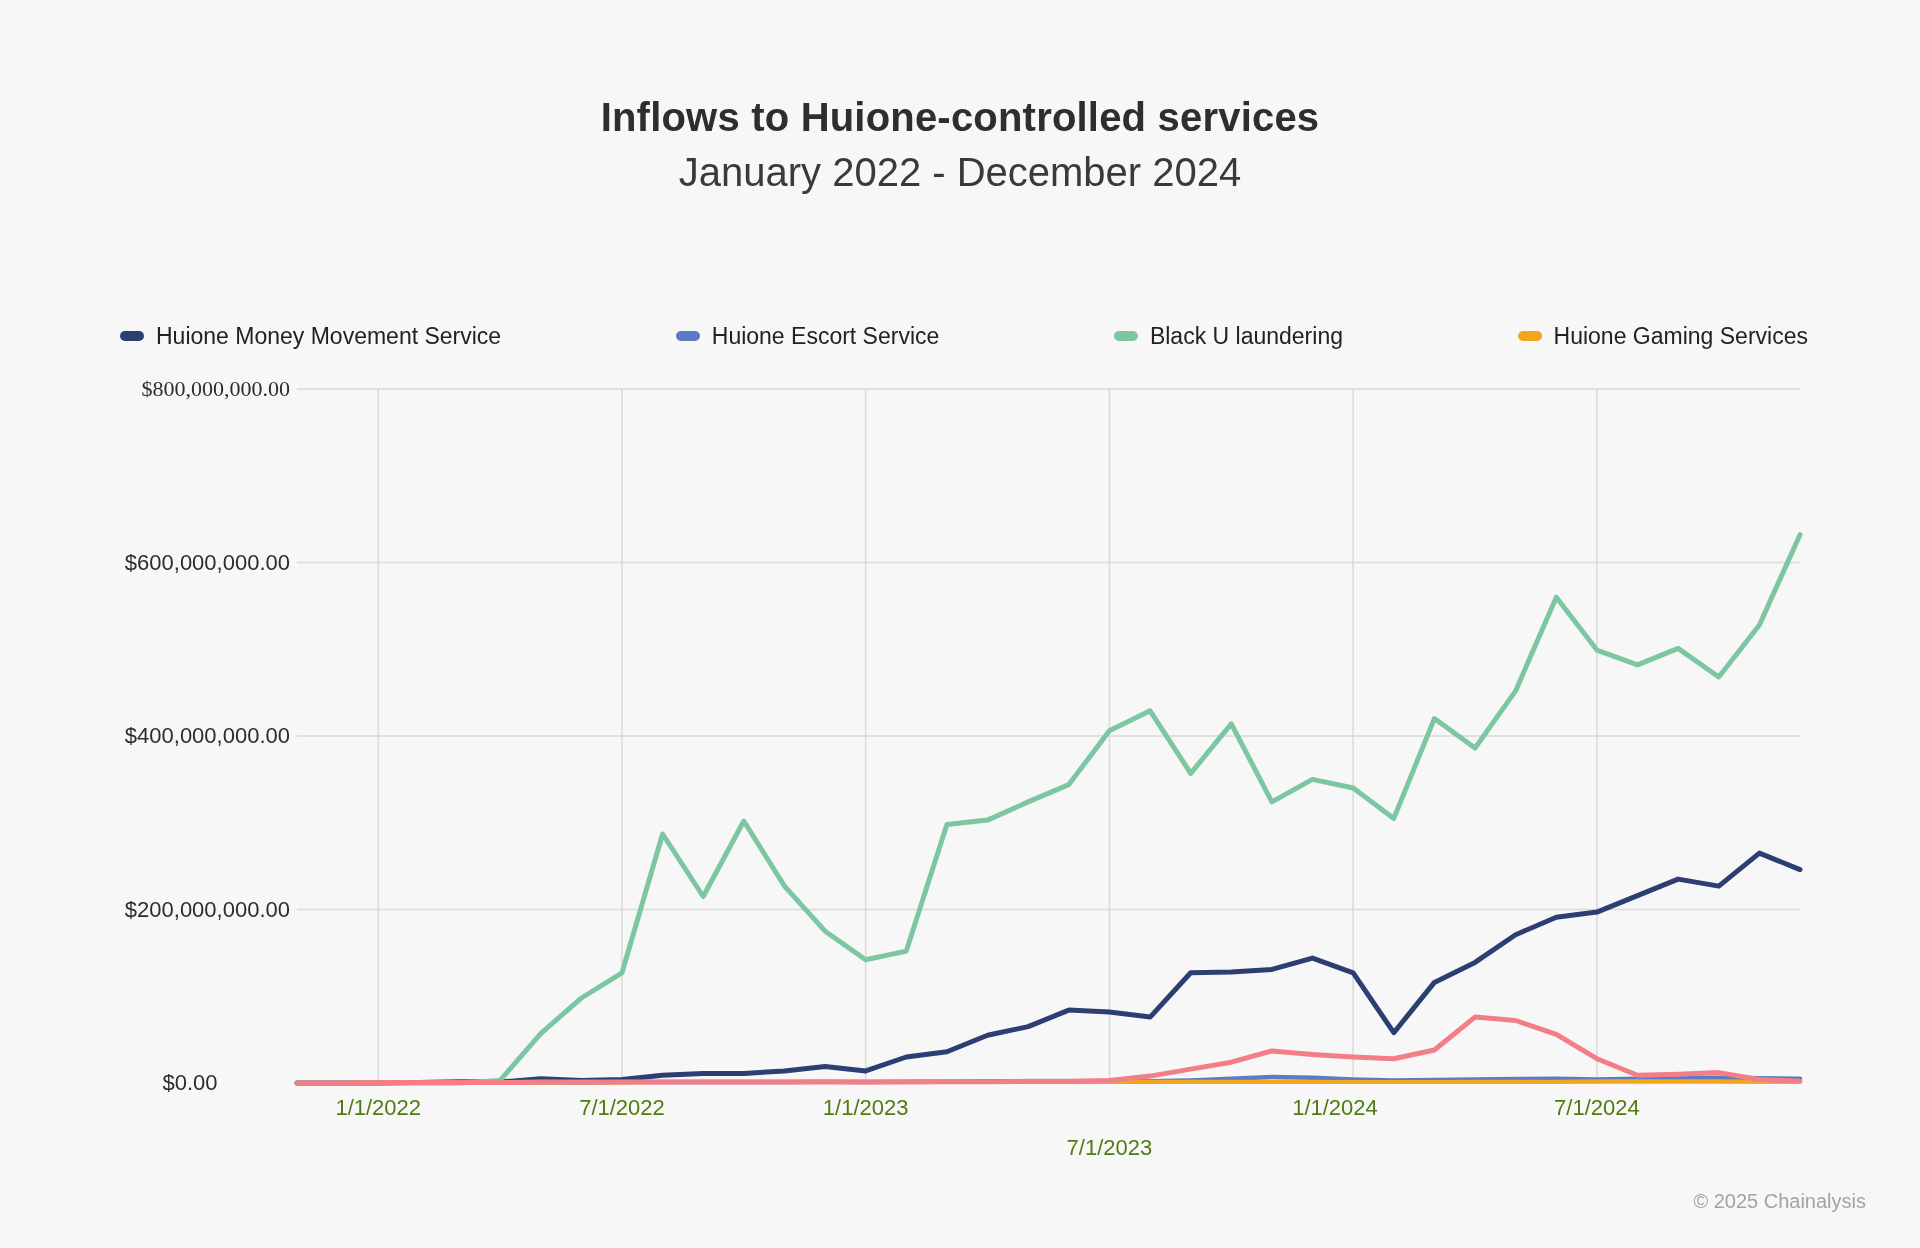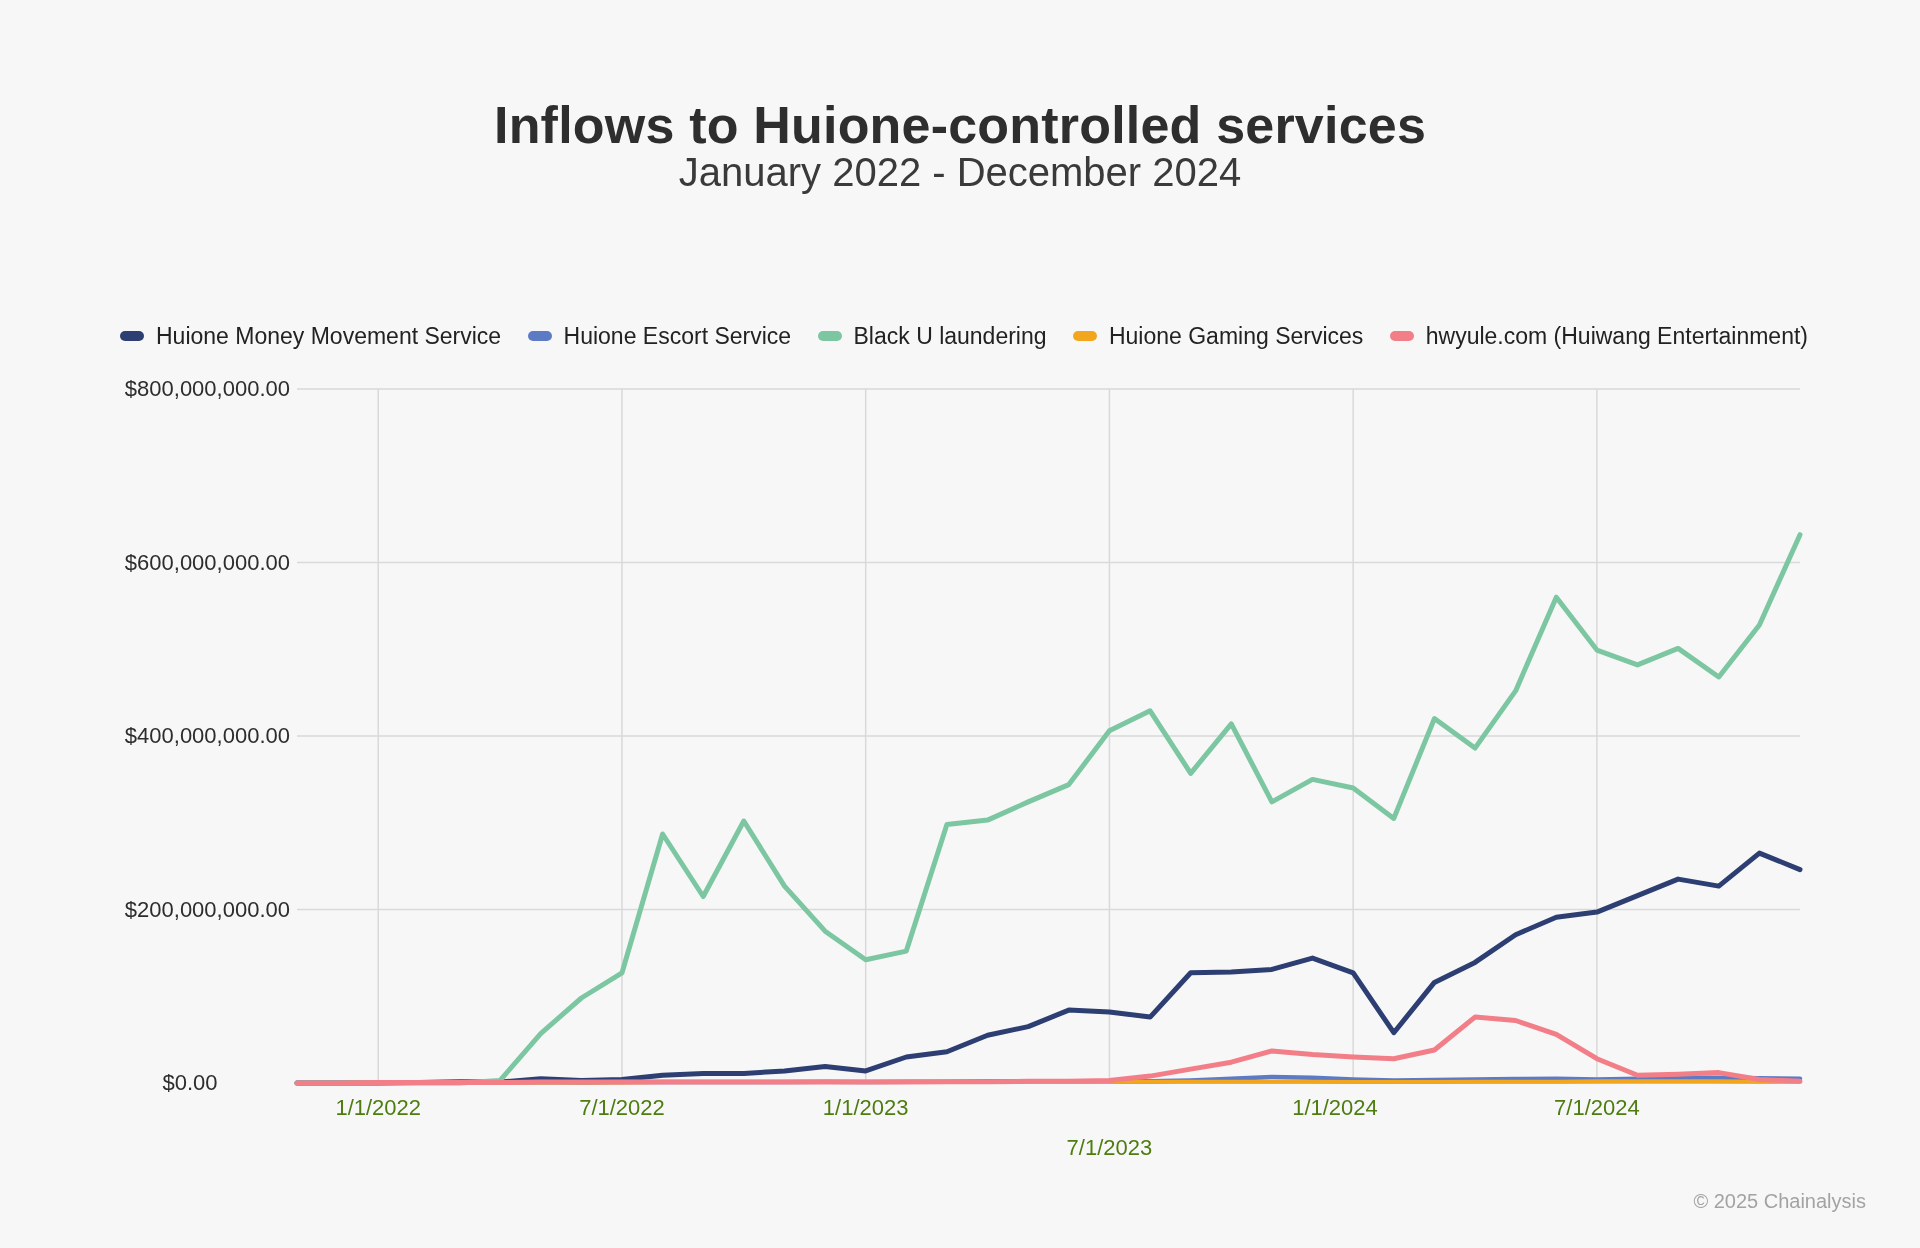--- a/index.html
+++ b/index.html
@@ -4,21 +4,21 @@
 <style>
   html,body{margin:0;padding:0;}
   body{
     width:1920px;height:1248px;position:relative;
     background:#f7f7f7;
     font-family:"Liberation Sans", sans-serif;
     overflow:hidden;
   }
   .page-title{
     position:absolute;top:95px;left:0;width:1920px;
-    text-align:center;font-size:52px;font-weight:700;color:#2e2e2e;
+    text-align:center;font-size:40px;font-weight:700;color:#2e2e2e;
     letter-spacing:0.2px;
   }
   .page-subtitle{
     position:absolute;top:150px;left:0;width:1920px;
     text-align:center;font-size:40px;font-weight:400;color:#3a3a3a;
   }
   .legend{
     position:absolute;top:320px;left:120px;width:1688px;height:32px;
     display:flex;justify-content:space-between;align-items:center;
   }
@@ -55,24 +55,20 @@
     <span class="legend-label">Huione Escort Service</span>
   </div>
   <div class="legend-item">
     <span class="legend-swatch" style="background: rgb(124, 199, 162);"></span>
     <span class="legend-label">Black U laundering</span>
   </div>
   <div class="legend-item">
     <span class="legend-swatch" style="background: rgb(242, 166, 29);"></span>
     <span class="legend-label">Huione Gaming Services</span>
   </div>
-  <div class="legend-item">
-    <span class="legend-swatch" style="background: rgb(242, 127, 136);"></span>
-    <span class="legend-label">hwyule.com (Huiwang Entertainment)</span>
-  </div>
 </div>
 
 <svg id="plot-svg" width="1920" height="1248" viewBox="0 0 1920 1248">
     <line x1="297" y1="389" x2="1800" y2="389" stroke="#d9d9d9" stroke-width="1.5"></line>
     <line x1="297" y1="562.5" x2="1800" y2="562.5" stroke="#d9d9d9" stroke-width="1.5"></line>
     <line x1="297" y1="736" x2="1800" y2="736" stroke="#d9d9d9" stroke-width="1.5"></line>
     <line x1="297" y1="909.5" x2="1800" y2="909.5" stroke="#d9d9d9" stroke-width="1.5"></line>
     <line x1="297" y1="1083" x2="1800" y2="1083" stroke="#c4c4c4" stroke-width="2"></line>
     <line x1="378.2432432432432" y1="389" x2="378.2432432432432" y2="1083" stroke="#d9d9d9" stroke-width="1.5"></line>
     <line x1="621.9729729729729" y1="389" x2="621.9729729729729" y2="1083" stroke="#d9d9d9" stroke-width="1.5"></line>
@@ -81,21 +77,21 @@
     <line x1="1353.162162162162" y1="389" x2="1353.162162162162" y2="1083" stroke="#d9d9d9" stroke-width="1.5"></line>
     <line x1="1596.8918918918919" y1="389" x2="1596.8918918918919" y2="1083" stroke="#d9d9d9" stroke-width="1.5"></line>
     <polyline points="297.0,1083.0 337.6,1083.0 378.2,1083.0 418.9,1082.6 459.5,1081.7 500.1,1082.1 540.7,1078.7 581.4,1080.4 622.0,1079.5 662.6,1075.2 703.2,1073.5 743.8,1073.5 784.5,1070.9 825.1,1066.5 865.7,1070.9 906.3,1057.0 946.9,1051.8 987.6,1035.3 1028.2,1026.6 1068.8,1010.1 1109.4,1011.9 1150.1,1017.1 1190.7,972.8 1231.3,972.0 1271.9,969.4 1312.5,958.1 1353.2,972.8 1393.8,1032.7 1434.4,982.4 1475.0,962.4 1515.6,934.7 1556.3,917.3 1596.9,912.1 1637.5,895.6 1678.1,879.1 1718.8,886.1 1759.4,853.1 1800.0,869.6" fill="none" stroke="#2d3e72" stroke-width="5" stroke-linejoin="round" stroke-linecap="round"></polyline>
     <polyline points="297.0,1083.0 337.6,1083.0 378.2,1083.0 418.9,1082.6 459.5,1082.6 500.1,1082.6 540.7,1082.1 581.4,1082.6 622.0,1082.1 662.6,1082.1 703.2,1082.1 743.8,1082.1 784.5,1082.1 825.1,1081.7 865.7,1082.1 906.3,1081.7 946.9,1081.7 987.6,1081.3 1028.2,1081.3 1068.8,1081.3 1109.4,1081.3 1150.1,1081.3 1190.7,1080.4 1231.3,1078.7 1271.9,1076.9 1312.5,1077.8 1353.2,1079.5 1393.8,1080.4 1434.4,1080.0 1475.0,1079.5 1515.6,1079.1 1556.3,1078.7 1596.9,1079.5 1637.5,1078.7 1678.1,1077.8 1718.8,1077.8 1759.4,1078.2 1800.0,1078.7" fill="none" stroke="#5d7bc4" stroke-width="4.5" stroke-linejoin="round" stroke-linecap="round"></polyline>
     <polyline points="297.0,1083.0 337.6,1083.0 378.2,1083.0 418.9,1083.0 459.5,1083.0 500.1,1080.4 540.7,1033.6 581.4,998.0 622.0,972.8 662.6,834.0 703.2,896.5 743.8,821.0 784.5,886.1 825.1,931.2 865.7,959.8 906.3,951.1 946.9,824.5 987.6,820.1 1028.2,801.9 1068.8,784.6 1109.4,730.8 1150.1,710.8 1190.7,773.3 1231.3,723.9 1271.9,801.9 1312.5,779.4 1353.2,788.0 1393.8,818.4 1434.4,718.6 1475.0,748.1 1515.6,690.9 1556.3,597.2 1596.9,650.1 1637.5,664.9 1678.1,648.4 1718.8,677.0 1759.4,625.0 1800.0,534.7" fill="none" stroke="#7cc7a2" stroke-width="5" stroke-linejoin="round" stroke-linecap="round"></polyline>
     <polyline points="297.0,1083.0 337.6,1083.0 378.2,1082.7 418.9,1082.7 459.5,1082.6 500.1,1082.6 540.7,1082.6 581.4,1082.6 622.0,1082.6 662.6,1082.1 703.2,1082.1 743.8,1082.1 784.5,1082.1 825.1,1082.1 865.7,1082.1 906.3,1082.1 946.9,1082.1 987.6,1082.1 1028.2,1082.1 1068.8,1082.1 1109.4,1081.7 1150.1,1081.7 1190.7,1081.7 1231.3,1081.7 1271.9,1081.7 1312.5,1081.7 1353.2,1082.1 1393.8,1082.1 1434.4,1082.1 1475.0,1081.7 1515.6,1081.7 1556.3,1081.7 1596.9,1081.3 1637.5,1081.3 1678.1,1081.3 1718.8,1081.3 1759.4,1081.7 1800.0,1081.7" fill="none" stroke="#f2a61d" stroke-width="4" stroke-linejoin="round" stroke-linecap="round"></polyline>
     <polyline points="297.0,1083.0 337.6,1083.0 378.2,1082.6 418.9,1082.6 459.5,1082.6 500.1,1082.6 540.7,1082.1 581.4,1082.1 622.0,1082.1 662.6,1082.1 703.2,1082.1 743.8,1082.1 784.5,1082.1 825.1,1082.1 865.7,1082.1 906.3,1082.1 946.9,1081.7 987.6,1081.7 1028.2,1081.3 1068.8,1081.3 1109.4,1080.4 1150.1,1076.1 1190.7,1069.1 1231.3,1062.2 1271.9,1050.9 1312.5,1054.4 1353.2,1057.0 1393.8,1058.7 1434.4,1050.0 1475.0,1017.1 1515.6,1020.5 1556.3,1034.4 1596.9,1058.7 1637.5,1075.2 1678.1,1074.3 1718.8,1072.6 1759.4,1079.5 1800.0,1081.3" fill="none" stroke="#f27f88" stroke-width="5" stroke-linejoin="round" stroke-linecap="round"></polyline>
   </svg>
 
 <div id="axis-labels">
-    <div class="tick-label-y" style="right: 1630px; top: 376px;">$800,000,000.00</div>
+    <div class="tick-label-y" style="right: 1630px; top: 376px; font-family: Liberation Serif, serif;">$800,000,000.00</div>
     <div class="tick-label-y" style="right: 1630px; top: 549.5px;">$600,000,000.00</div>
     <div class="tick-label-y" style="right: 1630px; top: 723px;">$400,000,000.00</div>
     <div class="tick-label-y" style="right: 1630px; top: 896.5px;">$200,000,000.00</div>
     <div class="tick-label-y" style="right: 1630px; top: 1070px; text-align: center;">$0.00</div>
     <div class="tick-label-x" style="left: 298.243px; top: 1095px;">1/1/2022</div>
     <div class="tick-label-x" style="left: 541.973px; top: 1095px;">7/1/2022</div>
     <div class="tick-label-x" style="left: 785.703px; top: 1095px;">1/1/2023</div>
     <div class="tick-label-x" style="left: 1029.43px; top: 1095px; margin-top: 40px;">7/1/2023</div>
     <div class="tick-label-x" style="left: 1255px; top: 1095px;">1/1/2024</div>
     <div class="tick-label-x" style="left: 1516.89px; top: 1095px;">7/1/2024</div>

